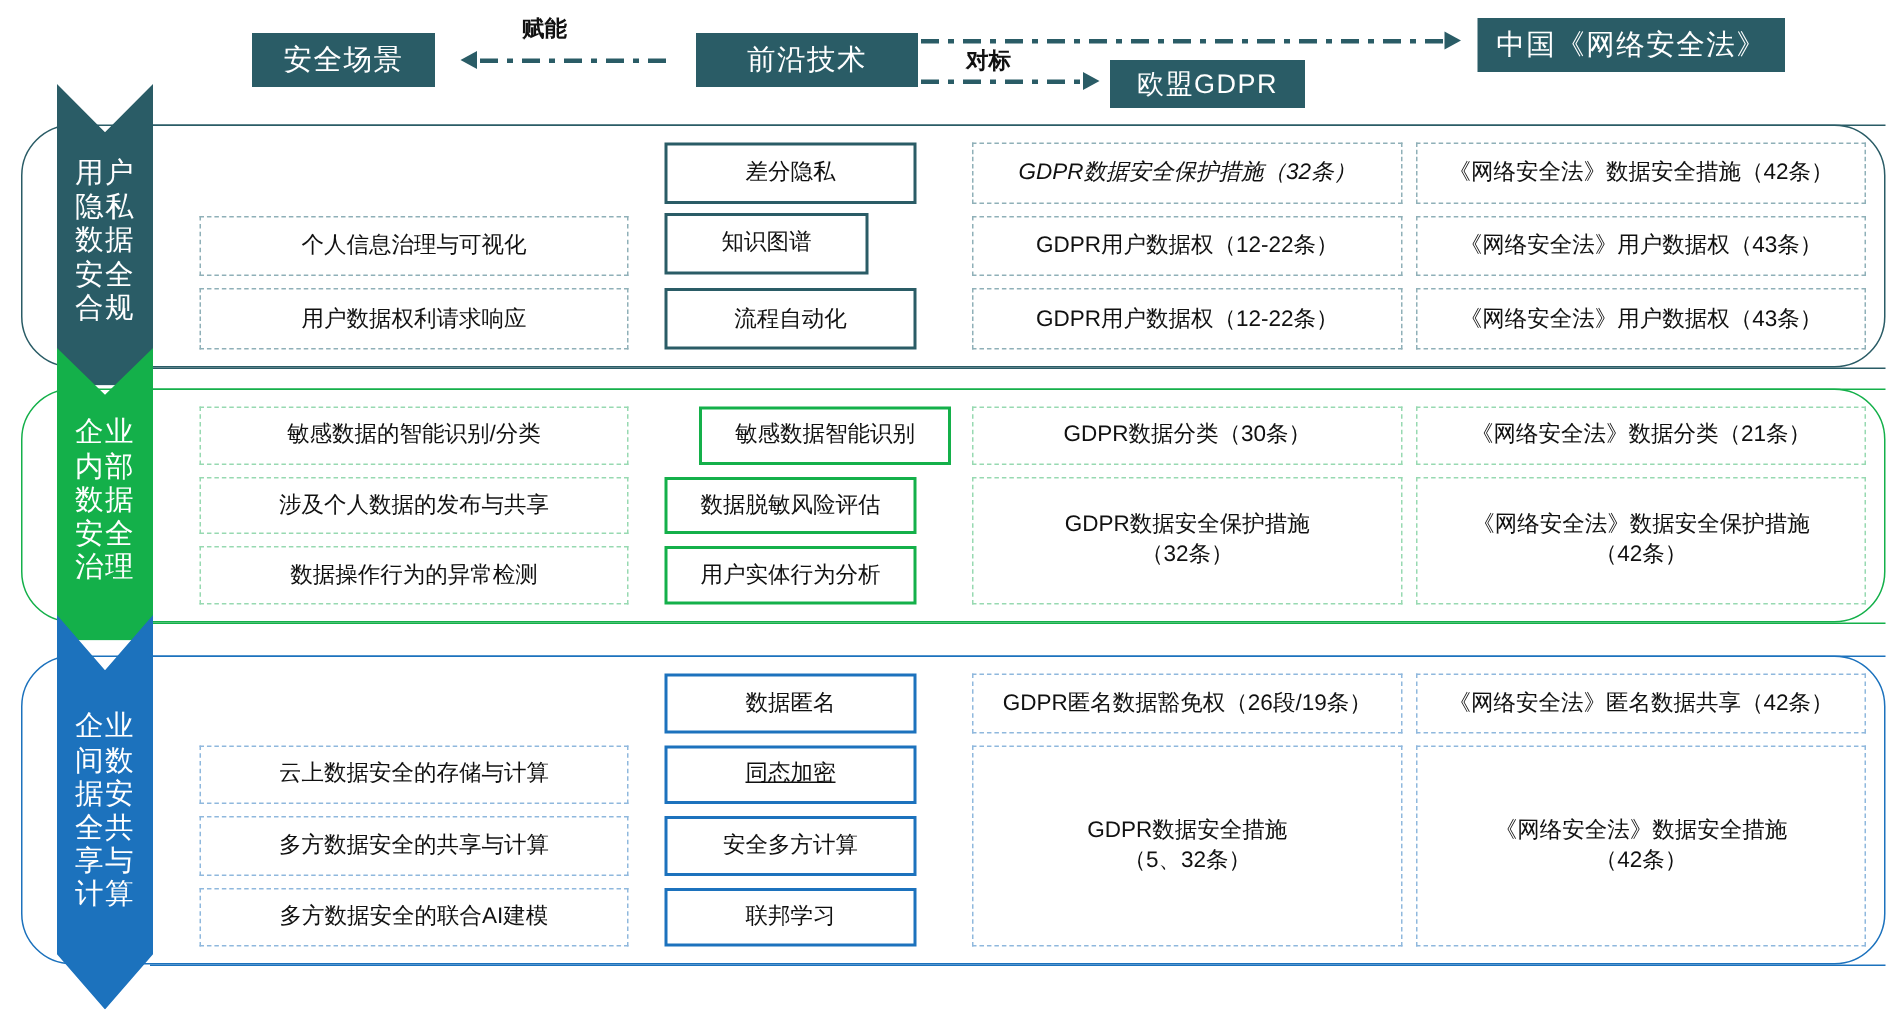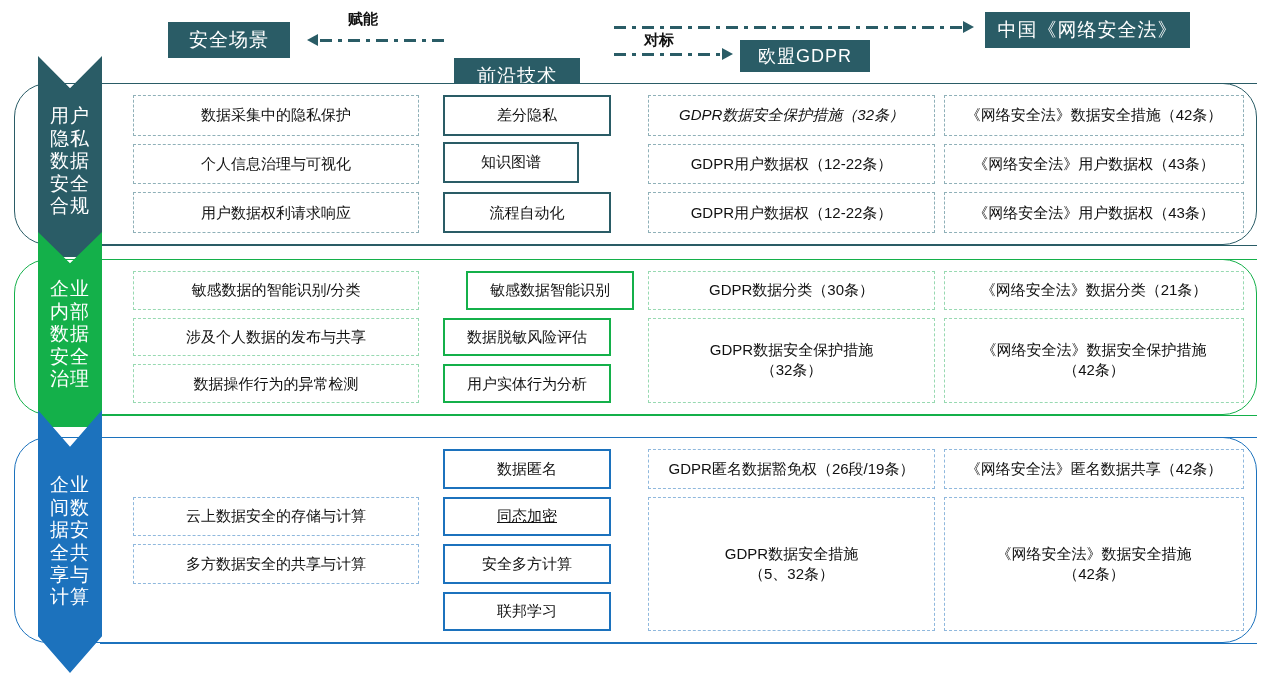--- a/index.html
+++ b/index.html
@@ -100,42 +100,41 @@
   .sep {
     position: absolute;
     height: 0;
   }
 </style>
 </head>
 <body>
 
 <div id="stage">
     <div class="hdr-box hdr-teal" style="left: 168px; top: 22px; width: 122px; height: 36px;">安全场景</div>
-    <div class="hdr-box hdr-teal" style="left: 454px; top: 22px; width: 126px; height: 36px; margin-top: 36px;">前沿技术</div>
+    <div class="hdr-box hdr-teal" style="left: 464px; top: 22px; width: 148px; height: 36px;">前沿技术</div>
     <div class="hdr-box hdr-teal" style="left: 740px; top: 40px; width: 130px; height: 32px; font-size: 18px;">欧盟GDPR</div>
     <div class="hdr-box hdr-teal" style="left: 985px; top: 12px; width: 205px; height: 36px;">中国《网络安全法》</div>
     <div class="hdr-label" style="left: 348px; top: 10px;">赋能</div>
     <div class="hdr-label" style="left: 644px; top: 31px;">对标</div>
     <div class="dashline dd" style="left: 320px; top: 39px; width: 130px;"></div>
     <div class="arrowhead arrow-left" style="left: 307px; top: 34px;"></div>
     <div class="dashline dd" style="left: 614px; top: 26px; width: 350px;"></div>
     <div class="arrowhead arrow-right" style="left: 963px; top: 21px;"></div>
     <div class="dashline dd" style="left: 614px; top: 53px; width: 110px;"></div>
     <div class="arrowhead arrow-right" style="left: 722px; top: 48px;"></div>
     <div class="row-shell" style="left: 14px; top: 83px; width: 1243px; height: 162px; border: 1.6px solid rgb(42, 92, 102);"></div>
     <div class="chev" style="left: 38px; top: 56px; width: 64px; height: 201px; background: rgb(42, 92, 102); clip-path: polygon(0px 0px, 50% 16%, 100% 0px, 100% 100%, 0px 100%);">
       <div class="chev-txt" style="white-space: pre-line; margin-top: 10px;">用户
 隐私
 数据
 安全
 合规</div>
     </div>
     <div class="sep" style="left: 100px; top: 83px; width: 1157px; border-top: 1.6px solid rgb(42, 92, 102);"></div>
     <div class="sep" style="left: 100px; top: 245px; width: 1157px; border-top: 1.6px solid rgb(42, 92, 102);"></div>
-    <div class="cell dashed t-tealL" style="left: 133px; width: 286px; top: 95px; height: 40.6667px; border-color: rgb(143, 176, 184);">数据采集中的隐私保护</div>
     <div class="cell dashed t-tealL" style="left: 133px; width: 286px; top: 143.667px; height: 40.6667px; border-color: rgb(143, 176, 184);">个人信息治理与可视化</div>
     <div class="cell dashed t-tealL" style="left: 133px; width: 286px; top: 192.333px; height: 40.6667px; border-color: rgb(143, 176, 184);">用户数据权利请求响应</div>
     <div class="cell solid t-teal" style="left: 443px; width: 168px; top: 95px; height: 40.6667px; border-color: rgb(42, 92, 102);">差分隐私</div>
     <div class="cell solid t-teal" style="left: 443px; width: 136px; top: 142px; height: 40.6667px; border-color: rgb(42, 92, 102);">知识图谱</div>
     <div class="cell solid t-teal" style="left: 443px; width: 168px; top: 192.333px; height: 40.6667px; border-color: rgb(42, 92, 102);">流程自动化</div>
     <div class="cell dashed" style="left: 648px; width: 287px; top: 95px; height: 40.6667px; border-color: rgb(143, 176, 184); font-style: italic;">GDPR数据安全保护措施（32条）</div>
     <div class="cell dashed" style="left: 648px; width: 287px; top: 143.667px; height: 40.6667px; border-color: rgb(143, 176, 184);">GDPR用户数据权（12-22条）</div>
     <div class="cell dashed" style="left: 648px; width: 287px; top: 192.333px; height: 40.6667px; border-color: rgb(143, 176, 184);">GDPR用户数据权（12-22条）</div>
     <div class="cell dashed" style="left: 944px; width: 300px; top: 95px; height: 40.6667px; border-color: rgb(143, 176, 184);">《网络安全法》数据安全措施（42条）</div>
     <div class="cell dashed" style="left: 944px; width: 300px; top: 143.667px; height: 40.6667px; border-color: rgb(143, 176, 184);">《网络安全法》用户数据权（43条）</div>
@@ -168,20 +167,21 @@
 间数
 据安
 全共
 享与
 计算</div>
     </div>
     <div class="sep" style="left: 100px; top: 437px; width: 1157px; border-top: 1.6px solid rgb(28, 114, 189);"></div>
     <div class="sep" style="left: 100px; top: 643px; width: 1157px; border-top: 1.6px solid rgb(28, 114, 189);"></div>
     <div class="cell dashed t-blueL" style="left: 133px; width: 286px; top: 496.5px; height: 39.5px; border-color: rgb(143, 184, 221);">云上数据安全的存储与计算</div>
     <div class="cell dashed t-blueL" style="left: 133px; width: 286px; top: 544px; height: 39.5px; border-color: rgb(143, 184, 221);">多方数据安全的共享与计算</div>
+    <div class="cell dashed t-blueL" style="left: 133px; width: 286px; top: 591.5px; height: 39.5px; border-color: rgb(143, 184, 221);">多方数据安全的联合AI建模</div>
     <div class="cell solid t-blue" style="left: 443px; width: 168px; top: 449px; height: 39.5px; border-color: rgb(28, 114, 189);">数据匿名</div>
     <div class="cell solid t-blue" style="left: 443px; width: 168px; top: 496.5px; height: 39.5px; border-color: rgb(28, 114, 189); text-decoration: underline;">同态加密</div>
     <div class="cell solid t-blue" style="left: 443px; width: 168px; top: 544px; height: 39.5px; border-color: rgb(28, 114, 189);">安全多方计算</div>
     <div class="cell solid t-blue" style="left: 443px; width: 168px; top: 591.5px; height: 39.5px; border-color: rgb(28, 114, 189);">联邦学习</div>
     <div class="cell dashed" style="left: 648px; width: 287px; top: 449px; height: 39.5px; border-color: rgb(143, 184, 221);">GDPR匿名数据豁免权（26段/19条）</div>
     <div class="cell dashed" style="left: 648px; width: 287px; top: 496.5px; height: 134.5px; border-color: rgb(143, 184, 221);">GDPR数据安全措施
 （5、32条）</div>
     <div class="cell dashed" style="left: 944px; width: 300px; top: 449px; height: 39.5px; border-color: rgb(143, 184, 221);">《网络安全法》匿名数据共享（42条）</div>
     <div class="cell dashed" style="left: 944px; width: 300px; top: 496.5px; height: 134.5px; border-color: rgb(143, 184, 221);">《网络安全法》数据安全措施
 （42条）</div>

